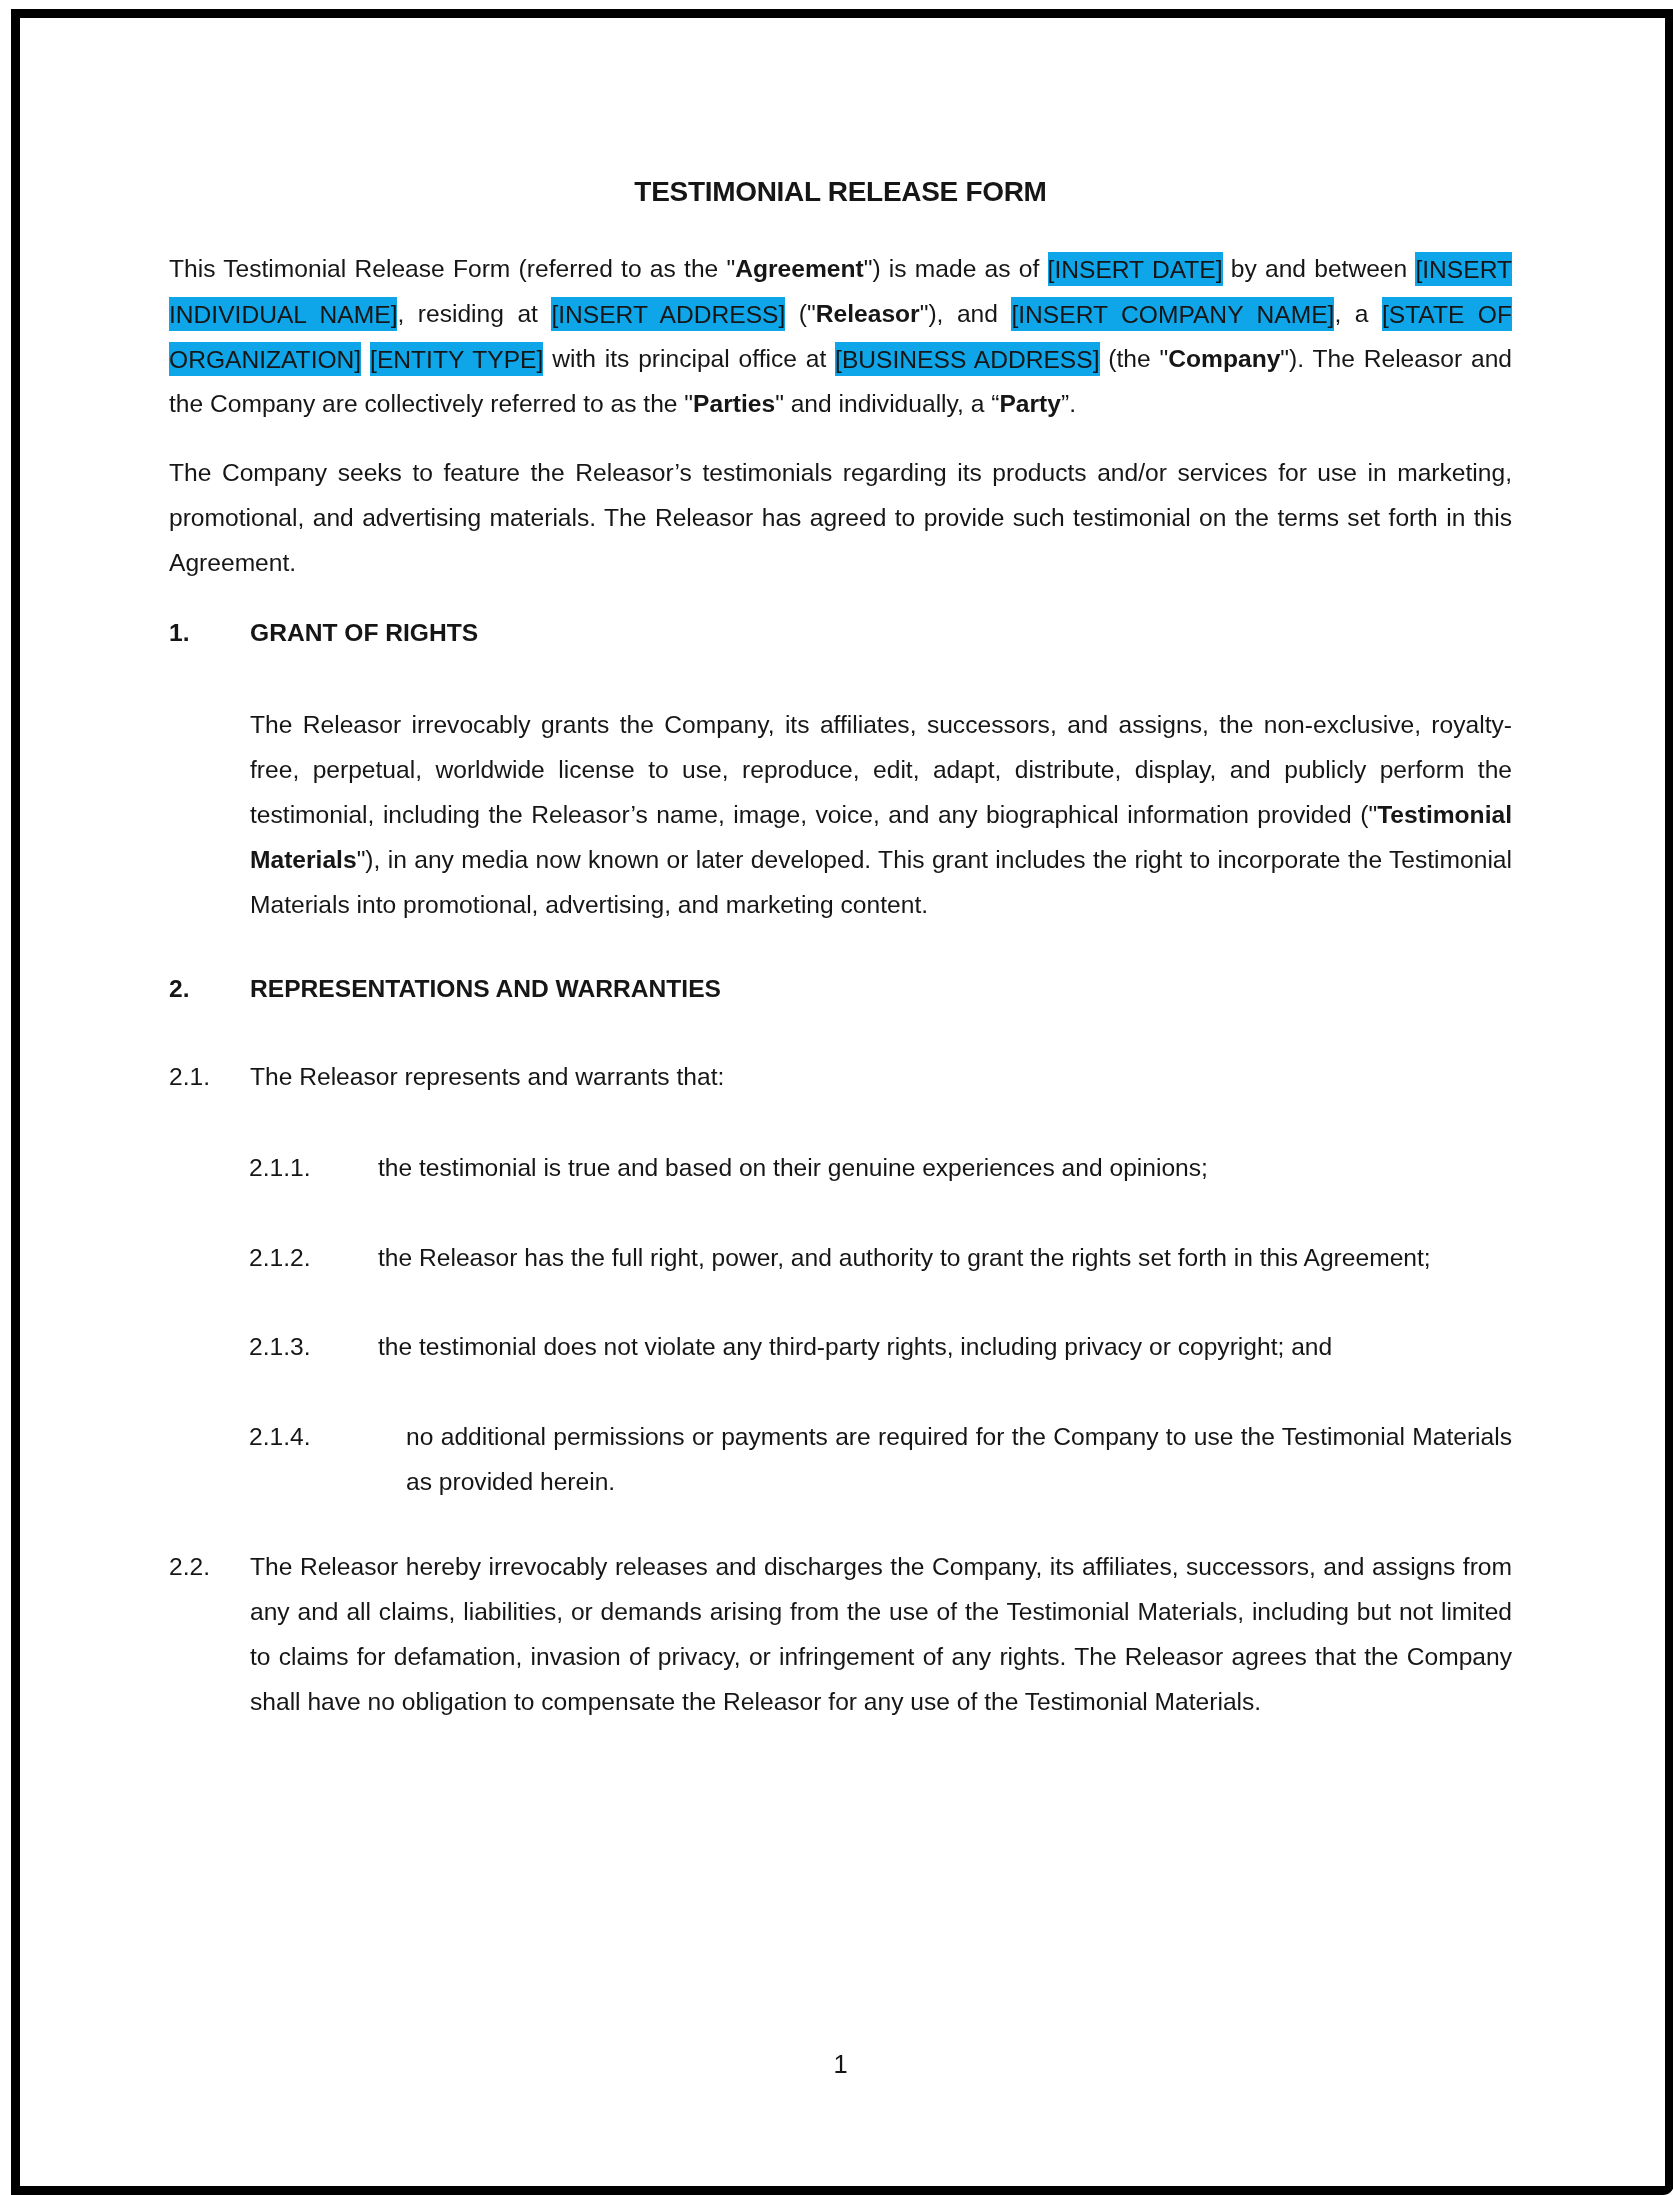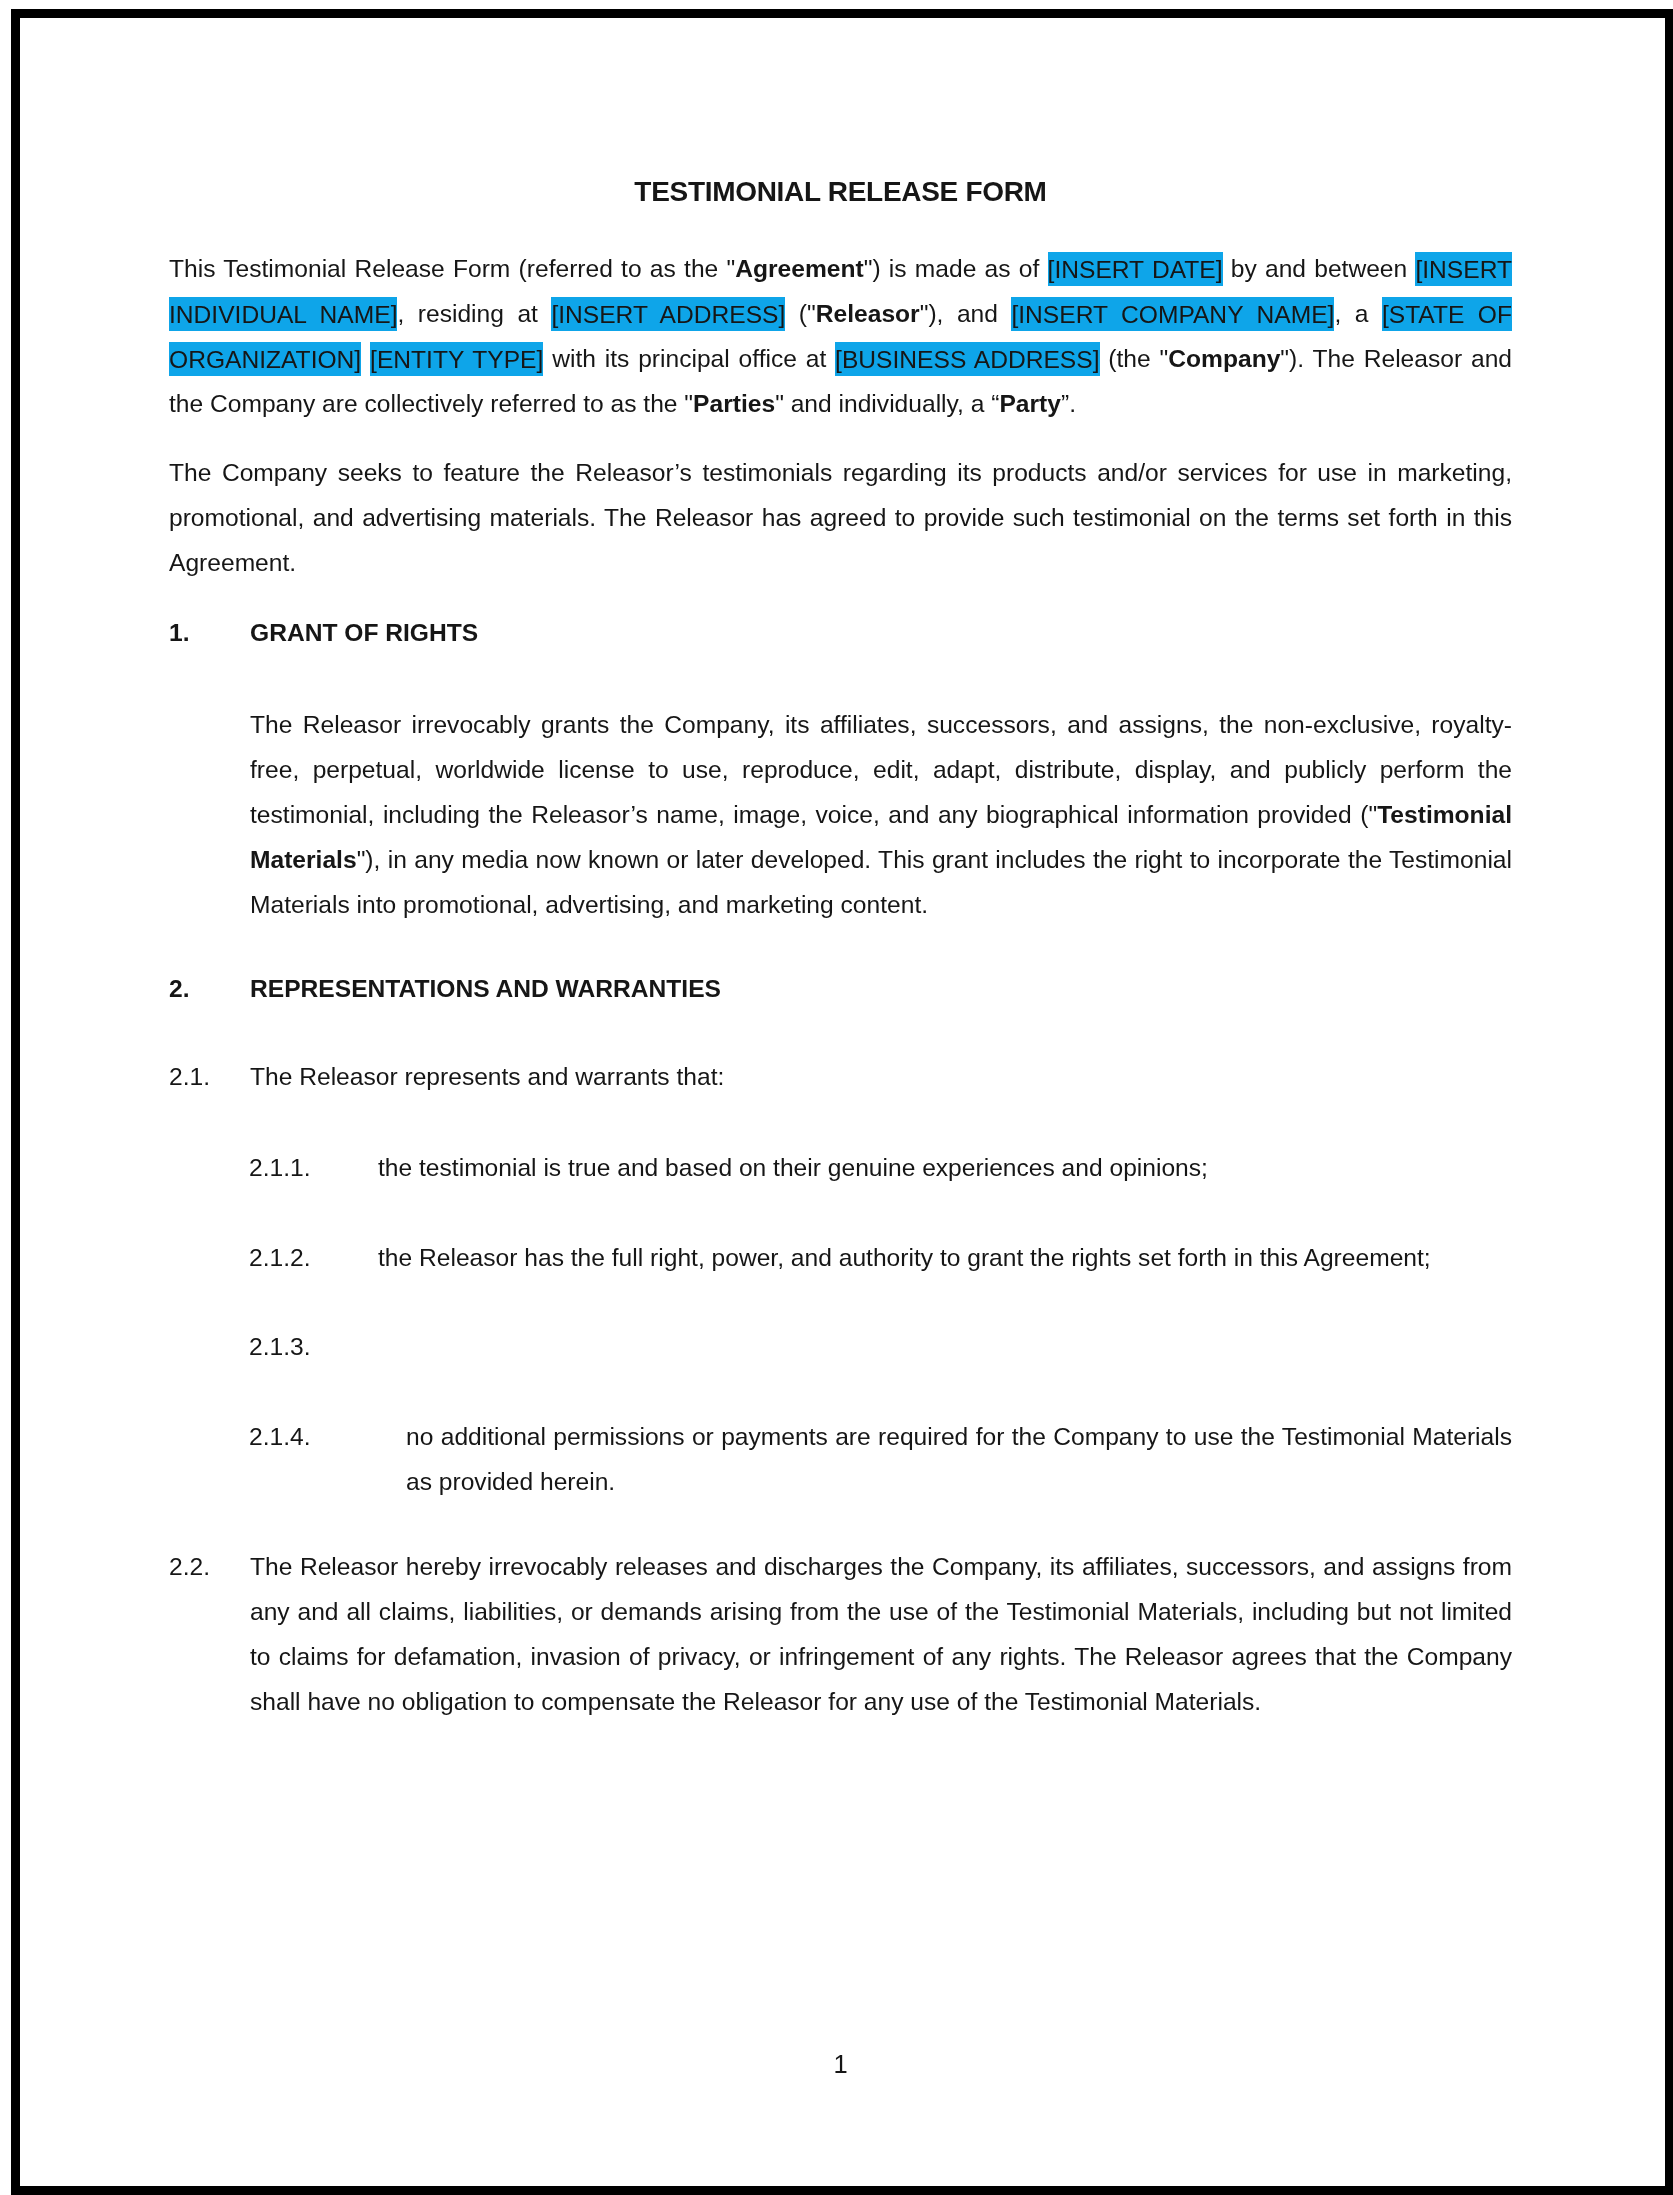--- a/index.html
+++ b/index.html
@@ -3,20 +3,21 @@
 <meta charset="utf-8">
 <style>
   html,body{margin:0;padding:0;background:#ffffff;}
   .page{
     position:relative;
     width:1674px;height:2195px;
     background:#ffffff;
     font-family:"Liberation Sans", sans-serif;
     color:#161616;
     overflow:hidden;
+    border-radius:11px;
   }
   .frame{
     position:absolute;
     left:10.5px;top:8.8px;right:0;bottom:0;
     border:9.7px solid #000;
     pointer-events:none;
   }
   .content{
     position:absolute;
     left:169px;top:0;
@@ -101,20 +102,21 @@
         <div class="blk b7 item l2">
           <span class="num">2.1.1.</span>
           <div class="runs"><span>the testimonial is true and based on their genuine experiences and opinions;</span></div>
         </div>
         <div class="blk b8 item l2">
           <span class="num">2.1.2.</span>
           <div class="runs"><span>the Releasor has the full right, power, and authority to grant the rights set forth in this Agreement;</span></div>
         </div>
         <div class="blk b9 item l2">
           <span class="num">2.1.3.</span>
+          <div class="runs"><span>the testimonial does not violate any third-party rights, including privacy or copyright; and</span></div>
         </div>
         <div class="blk b10 item l2">
           <span class="num">2.1.4.</span>
           <div class="runs"><span>no additional permissions or payments are required for the Company to use the Testimonial Materials as provided herein.</span></div>
         </div>
         <div class="blk b11 item l1">
           <span class="num">2.2.</span>
           <div class="runs"><span>The Releasor hereby irrevocably releases and discharges the Company, its affiliates, successors, and assigns from any and all claims, liabilities, or demands arising from the use of the Testimonial Materials, including but not limited to claims for defamation, invasion of privacy, or infringement of any rights. The Releasor agrees that the Company shall have no obligation to compensate the Releasor for any use of the Testimonial Materials.</span></div>
         </div>
       </div>

